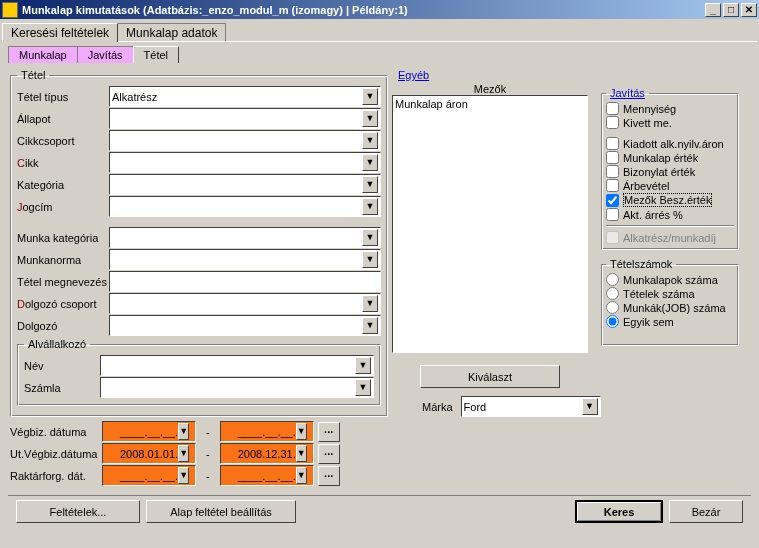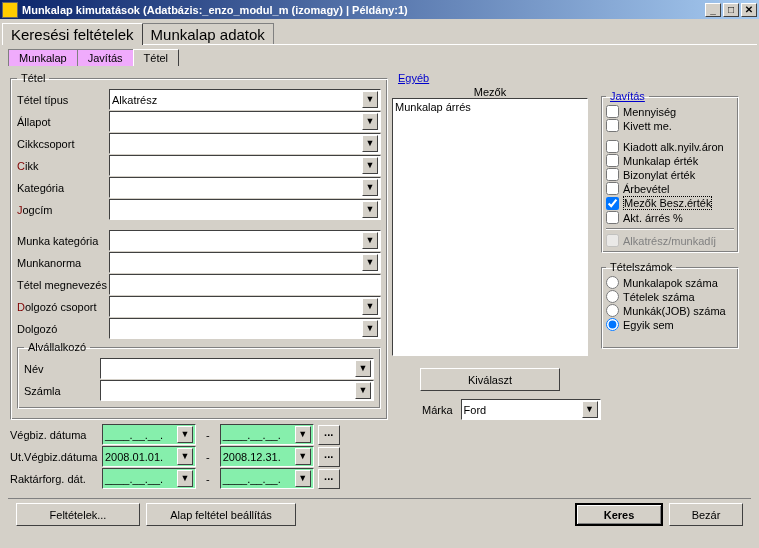--- a/index.html
+++ b/index.html
@@ -41,21 +41,21 @@
     color: #000;
     font-family: Arial;
   }
   .tabs { display: flex; margin: 4px 2px 0 2px; }
   .tab {
     padding: 2px 8px;
     background: #d4d0c8;
     border: 1px solid #808080;
     border-bottom: none;
     margin-right: -1px;
-    font-size: 15px;
+    font-size: 12px;
     position: relative;
   }
   .tab.active {
     background: #d4d0c8;
     border-top: 1px solid #fff;
     border-left: 1px solid #fff;
     border-right: 1px solid #404040;
     z-index: 2;
   }
   .tab-panel {
@@ -137,28 +137,28 @@
     border: 1px solid #fff;
     border-right-color: #404040;
     border-bottom-color: #404040;
     margin-left: 4px;
     text-align: center;
     font-weight: bold;
   }
   .datebox {
     width: 94px;
     height: 21px;
-    background: #86efac;
+    background: #f97316;
     border: 1px solid #808080;
     border-top-color: #404040;
     border-left-color: #404040;
     border-right-color: #fff;
     border-bottom-color: #fff;
     display: flex;
-    padding: 0 2px;
+    padding: 0 17px;
     align-items: center;
   }
   .date-row { display: flex; align-items: center; margin: 1px 0; }
   .date-row label { width: 92px; }
   .date-row .sep { margin: 0 10px; }
   .listbox {
     width: 196px; height: 258px;
     background: #fff;
     border: 1px solid #808080;
     border-top-color: #404040;
@@ -371,21 +371,21 @@
         <div class="dotbtn">...</div>
       </div>
     </div>
 
     <div class="right">
       <div style="padding:4px 0 2px 6px;"><span class="link">Egyéb</span></div>
       <div style="display:flex; gap:13px;">
         <div>
           <div style="text-align:center">Mezők</div>
           <div class="listbox">
-            <div>Munkalap árrés</div>
+            <div>Munkalap áron</div>
           </div>
           <div style="text-align:center; margin-top:12px;">
             <button class="btn" style="width:140px">Kiválaszt</button>
           </div>
         </div>
 
         <div style="width:138px;">
           <fieldset style="padding:2px 4px 4px 4px;">
             <legend class="link">Javítás</legend>
             <div class="chk">

